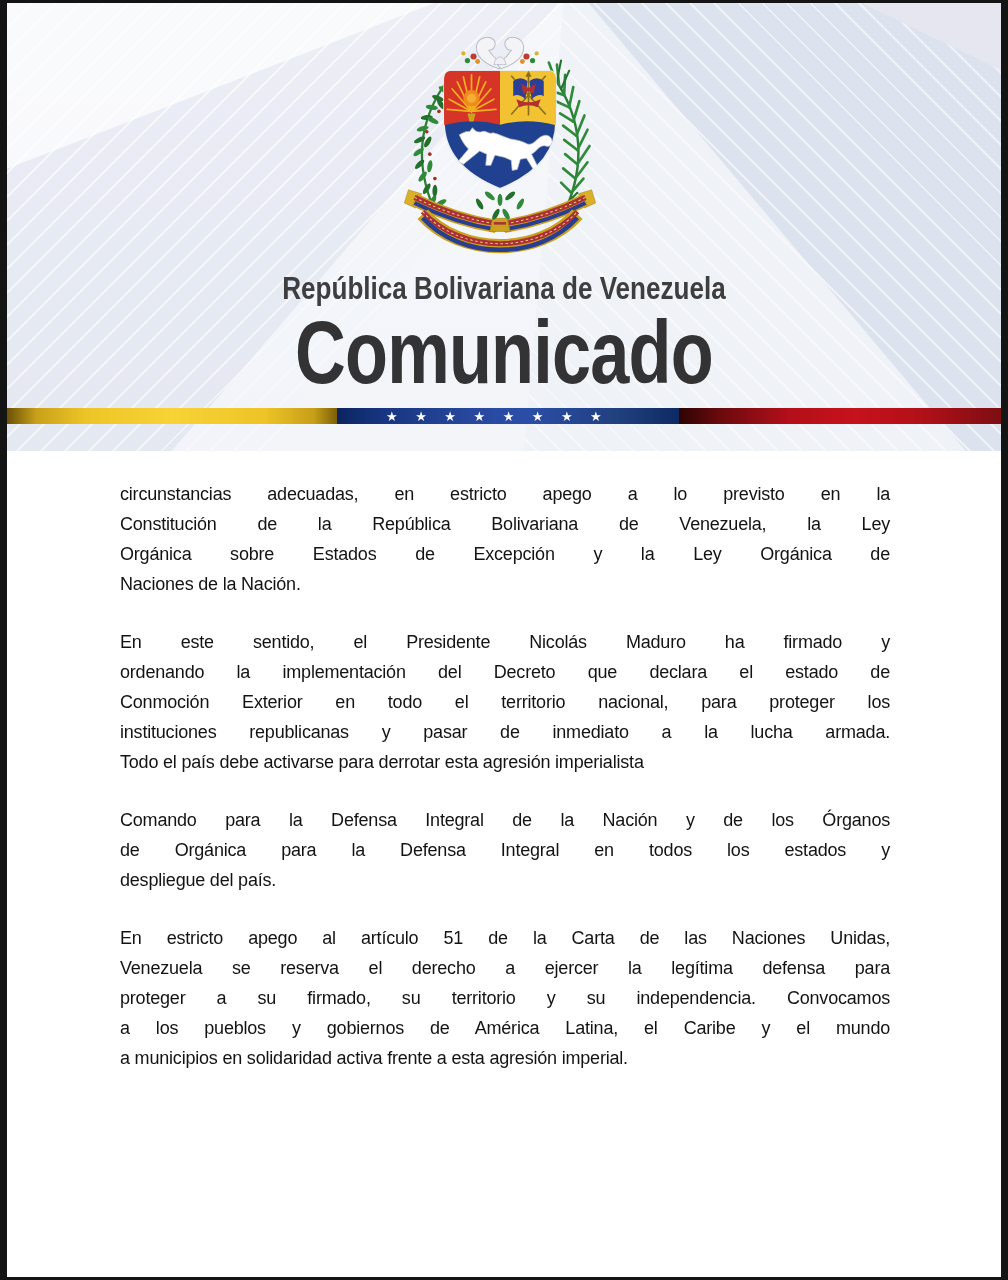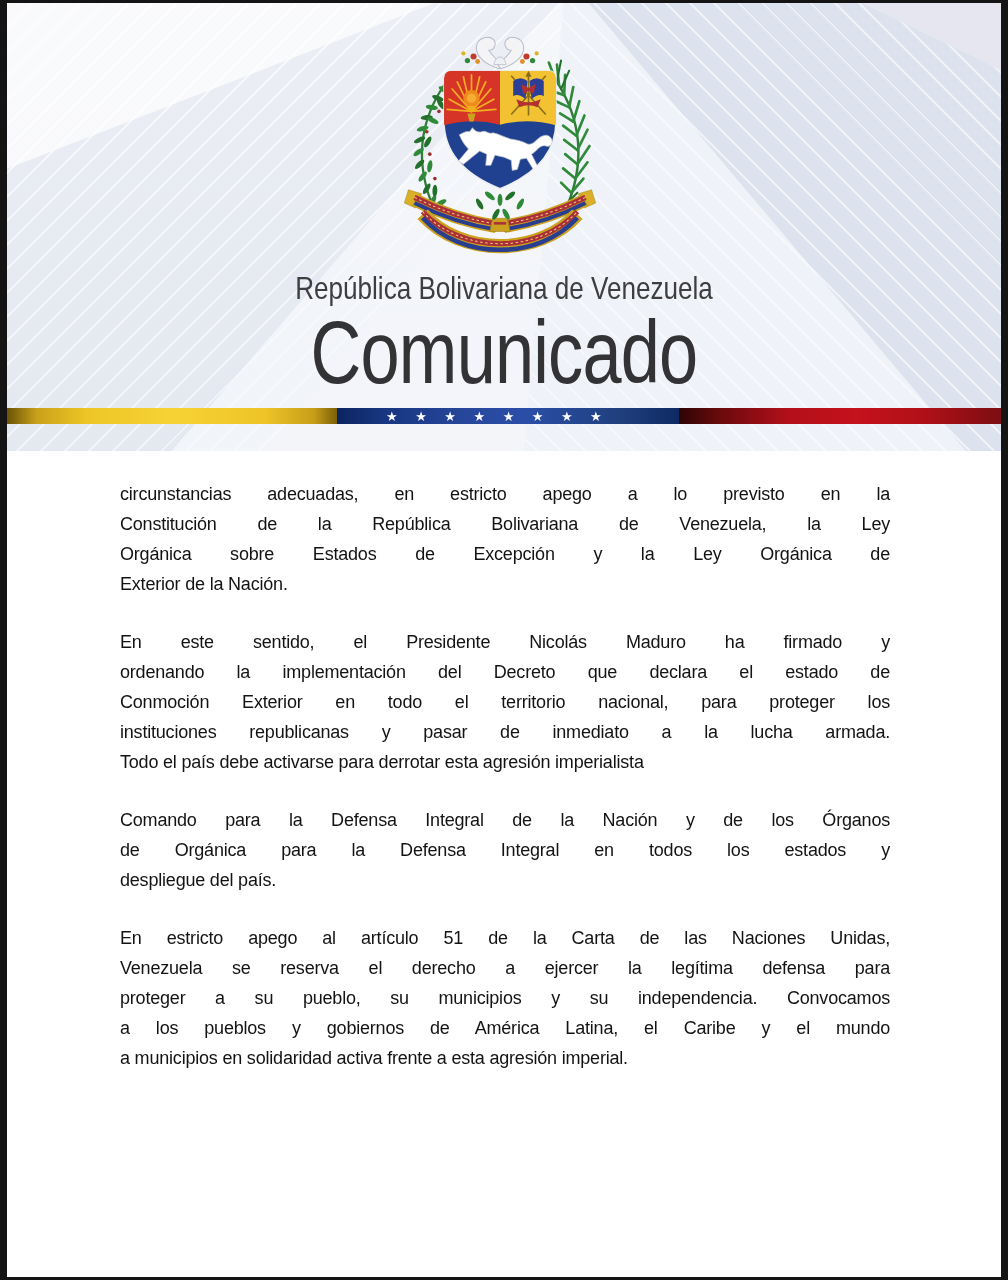--- a/index.html
+++ b/index.html
@@ -13,20 +13,21 @@
     position:absolute;left:7px;top:3px;
     width:994px;height:1274px;
     background:#ffffff;
     overflow:hidden;
   }
   
   .hero{
     position:absolute;left:0;top:0;width:994px;height:448px;
     background:linear-gradient(180deg,#f1f2f8 0%,#e9ecf4 55%,#e6eaf2 100%);
     overflow:hidden;
+    font-weight:bold;
   }
   .hero .bg{position:absolute;inset:0;}
   .bg-stripes-left{
     clip-path:polygon(0 0,62% 0,26% 100%,0 100%);
     background:repeating-linear-gradient(135deg,rgba(255,255,255,.65) 0 2px,rgba(222,227,238,.28) 2px 17px);
     opacity:.8;
   }
   .bg-band-right{
     clip-path:polygon(56% 0,100% 0,100% 100%,52% 100%);
     background:#dde3ee;
@@ -262,36 +263,36 @@
       </div>
       <div class="fb-red"></div>
     </div>
   </div>
 
   <main class="doc-body">
       <div class="para">
         <div class="line">circunstancias adecuadas, en estricto apego a lo previsto en la</div>
         <div class="line">Constitución de la República Bolivariana de Venezuela, la Ley</div>
         <div class="line">Orgánica sobre Estados de Excepción y la Ley Orgánica de</div>
-        <div class="line last">Exterior de la Nación.</div>
+        <div class="line last">Naciones de la Nación.</div>
       </div>
       <div class="para">
         <div class="line">En este sentido, el Presidente Nicolás Maduro ha firmado y</div>
         <div class="line">ordenando la implementación del Decreto que declara el estado de</div>
         <div class="line">Conmoción Exterior en todo el territorio nacional, para proteger los</div>
         <div class="line">instituciones republicanas y pasar de inmediato a la lucha armada.</div>
         <div class="line last">Todo el país debe activarse para derrotar esta agresión imperialista</div>
       </div>
       <div class="para">
         <div class="line">Comando para la Defensa Integral de la Nación y de los Órganos</div>
         <div class="line">de Orgánica para la Defensa Integral en todos los estados y</div>
         <div class="line last">despliegue del país.</div>
       </div>
       <div class="para">
         <div class="line">En estricto apego al artículo 51 de la Carta de las Naciones Unidas,</div>
         <div class="line">Venezuela se reserva el derecho a ejercer la legítima defensa para</div>
-        <div class="line">proteger a su pueblo, su municipios y su independencia. Convocamos</div>
+        <div class="line">proteger a su firmado, su territorio y su independencia. Convocamos</div>
         <div class="line">a los pueblos y gobiernos de América Latina, el Caribe y el mundo</div>
         <div class="line last">a municipios en solidaridad activa frente a esta agresión imperial.</div>
       </div>
     </main>
 
 </div>
 
 </body></html>

